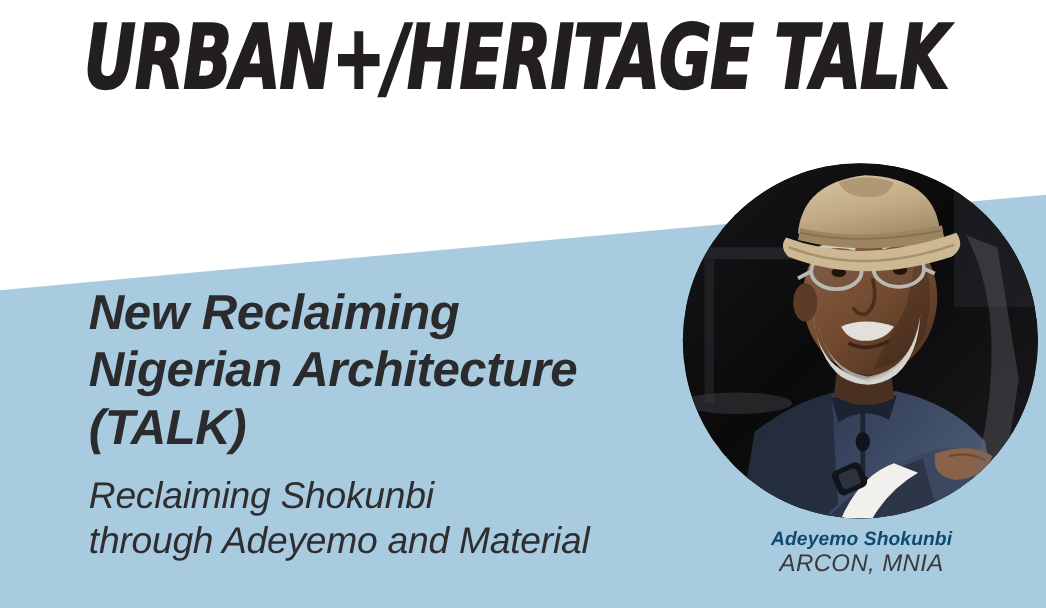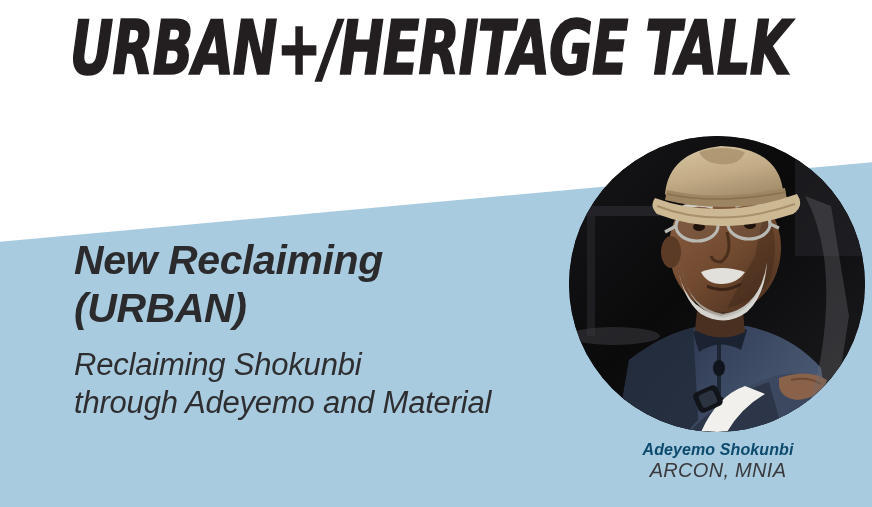--- a/index.html
+++ b/index.html
@@ -125,21 +125,22 @@
 
   <div class="blue-band"></div>
 
   <div class="header">
     <div class="header-title">URBAN+/HERITAGE TALK</div>
   </div>
 
   <div class="text-block">
     <div class="talk-title">
       <div>New Reclaiming</div>
-      <div>(URBAN)</div>
+      <div>Nigerian Architecture</div>
+      <div>(TALK)</div>
     </div>
     <div class="talk-subtitle">
       <div>Reclaiming Shokunbi</div>
       <div>through Adeyemo and Material</div>
     </div>
   </div>
 
   <div class="photo-wrap">
     <svg class="photo-svg" viewBox="0 0 296 296">
       <defs>

